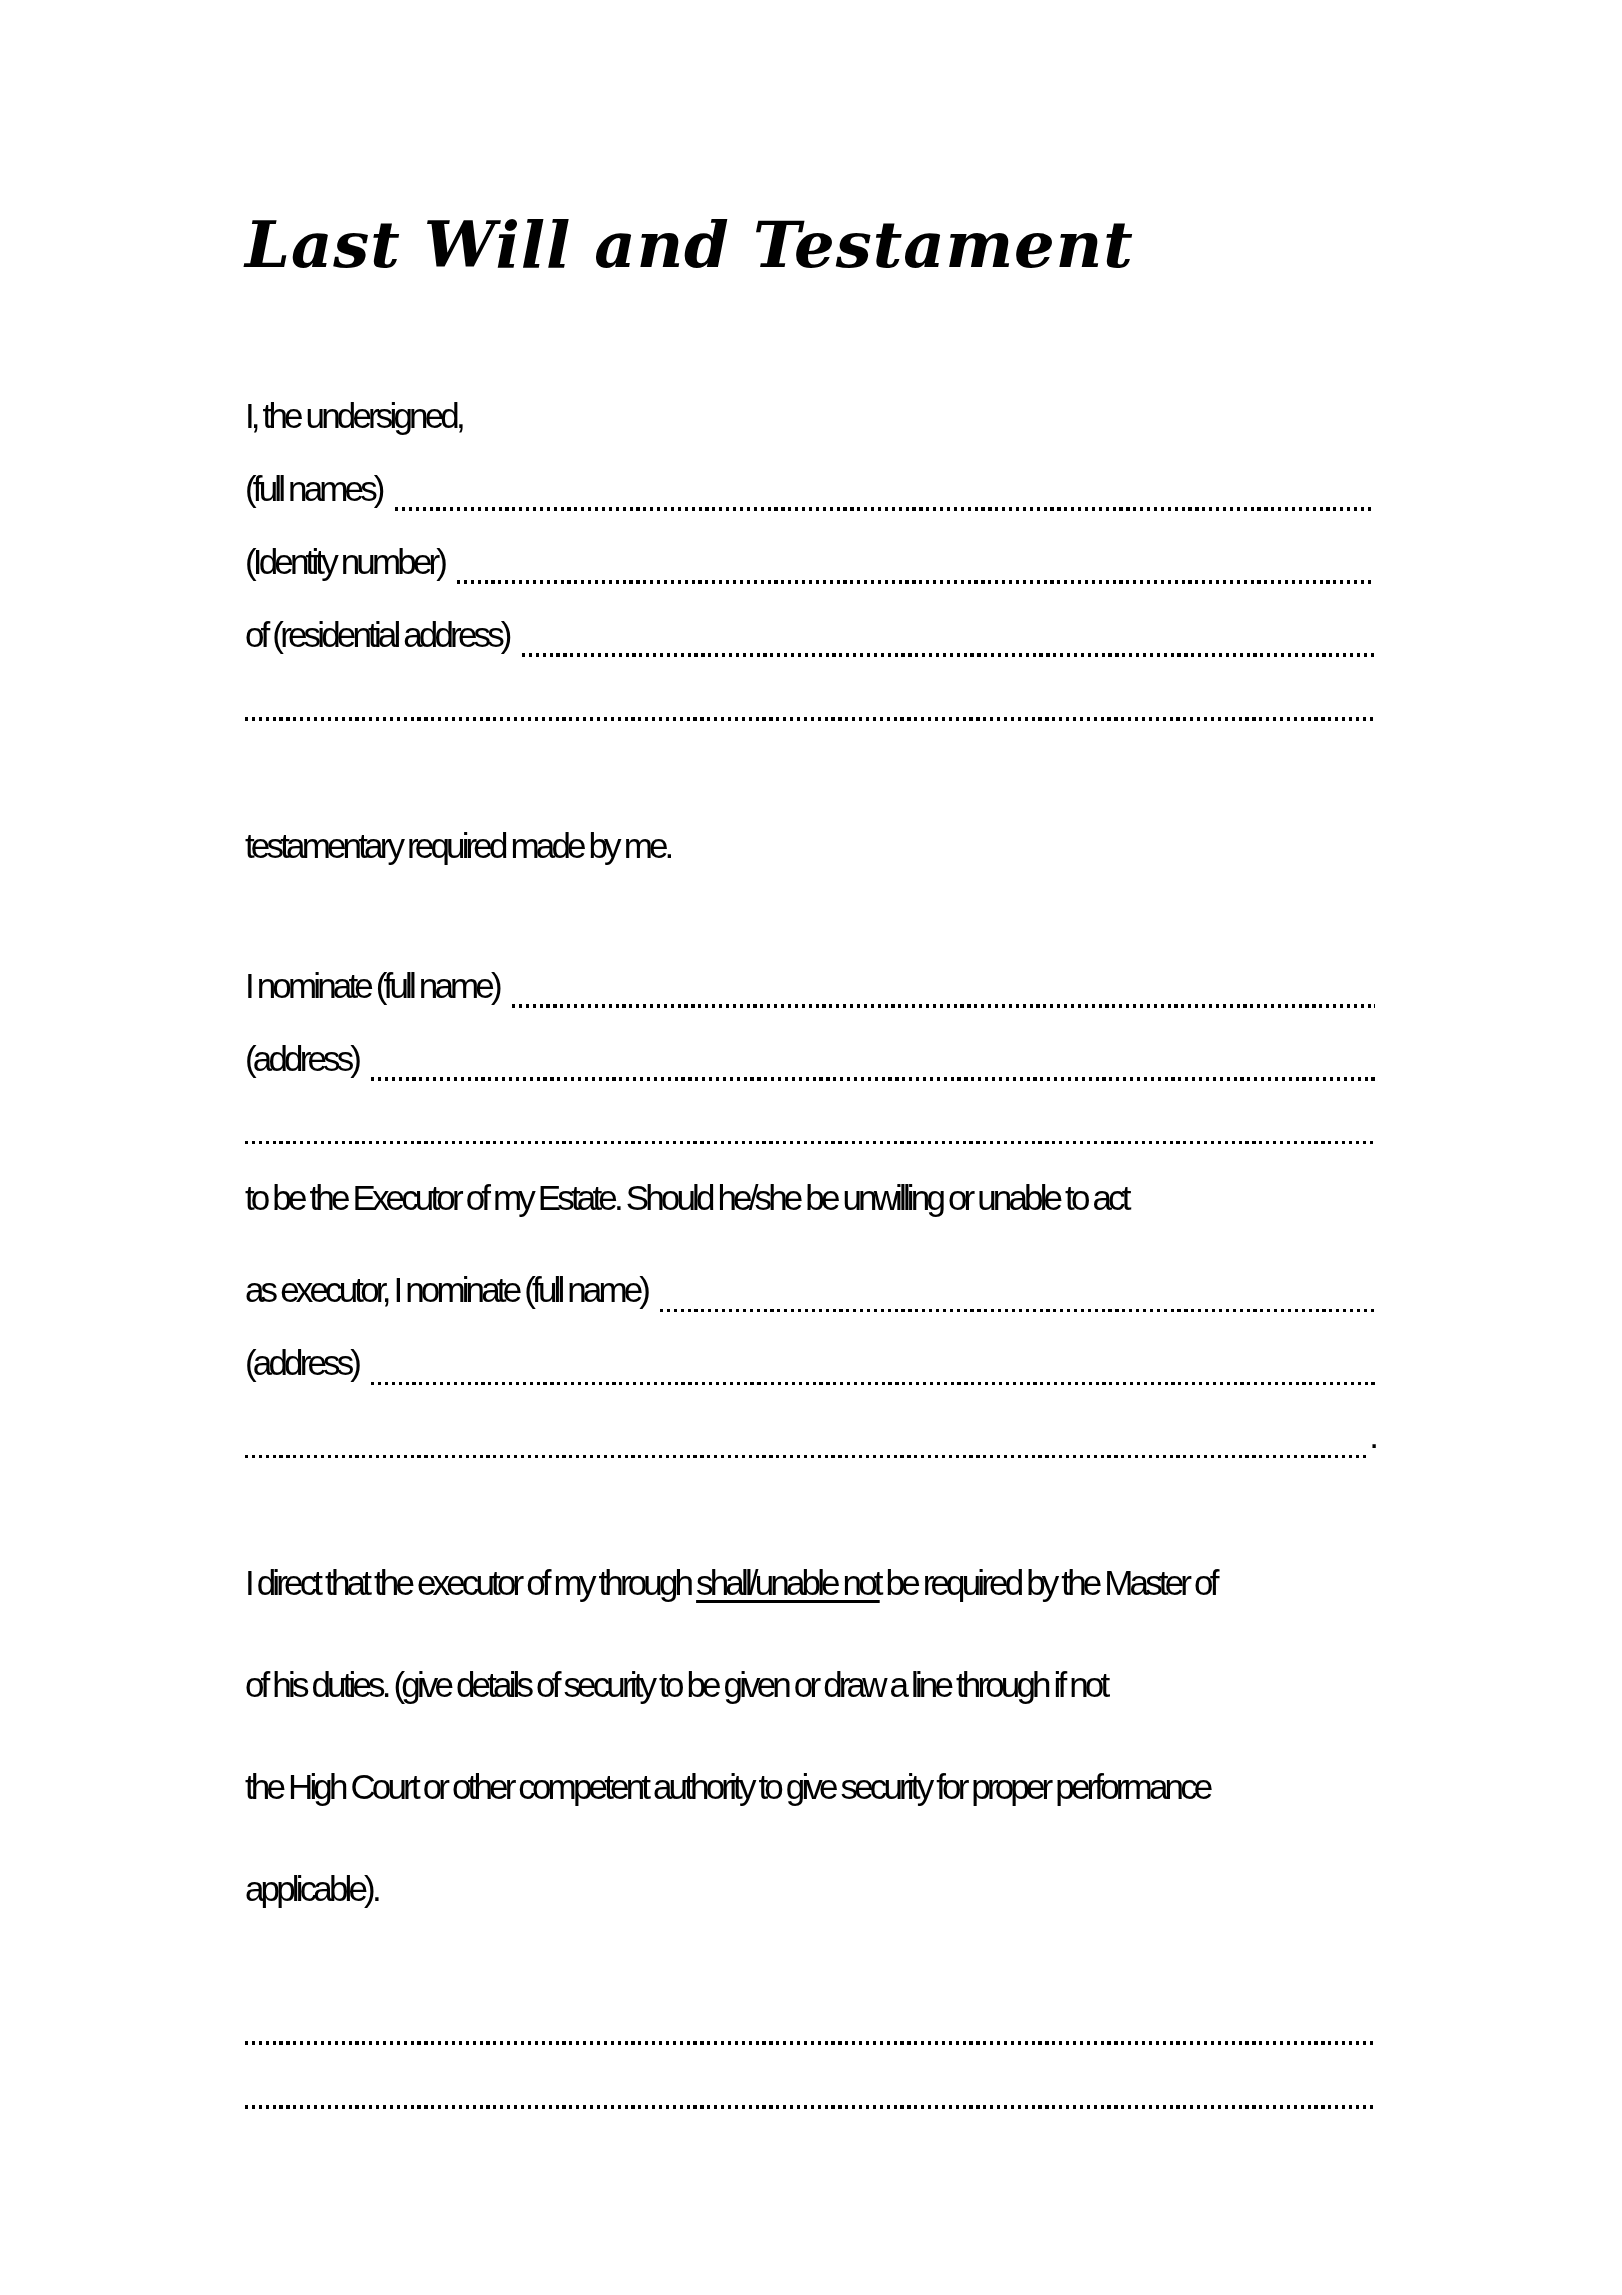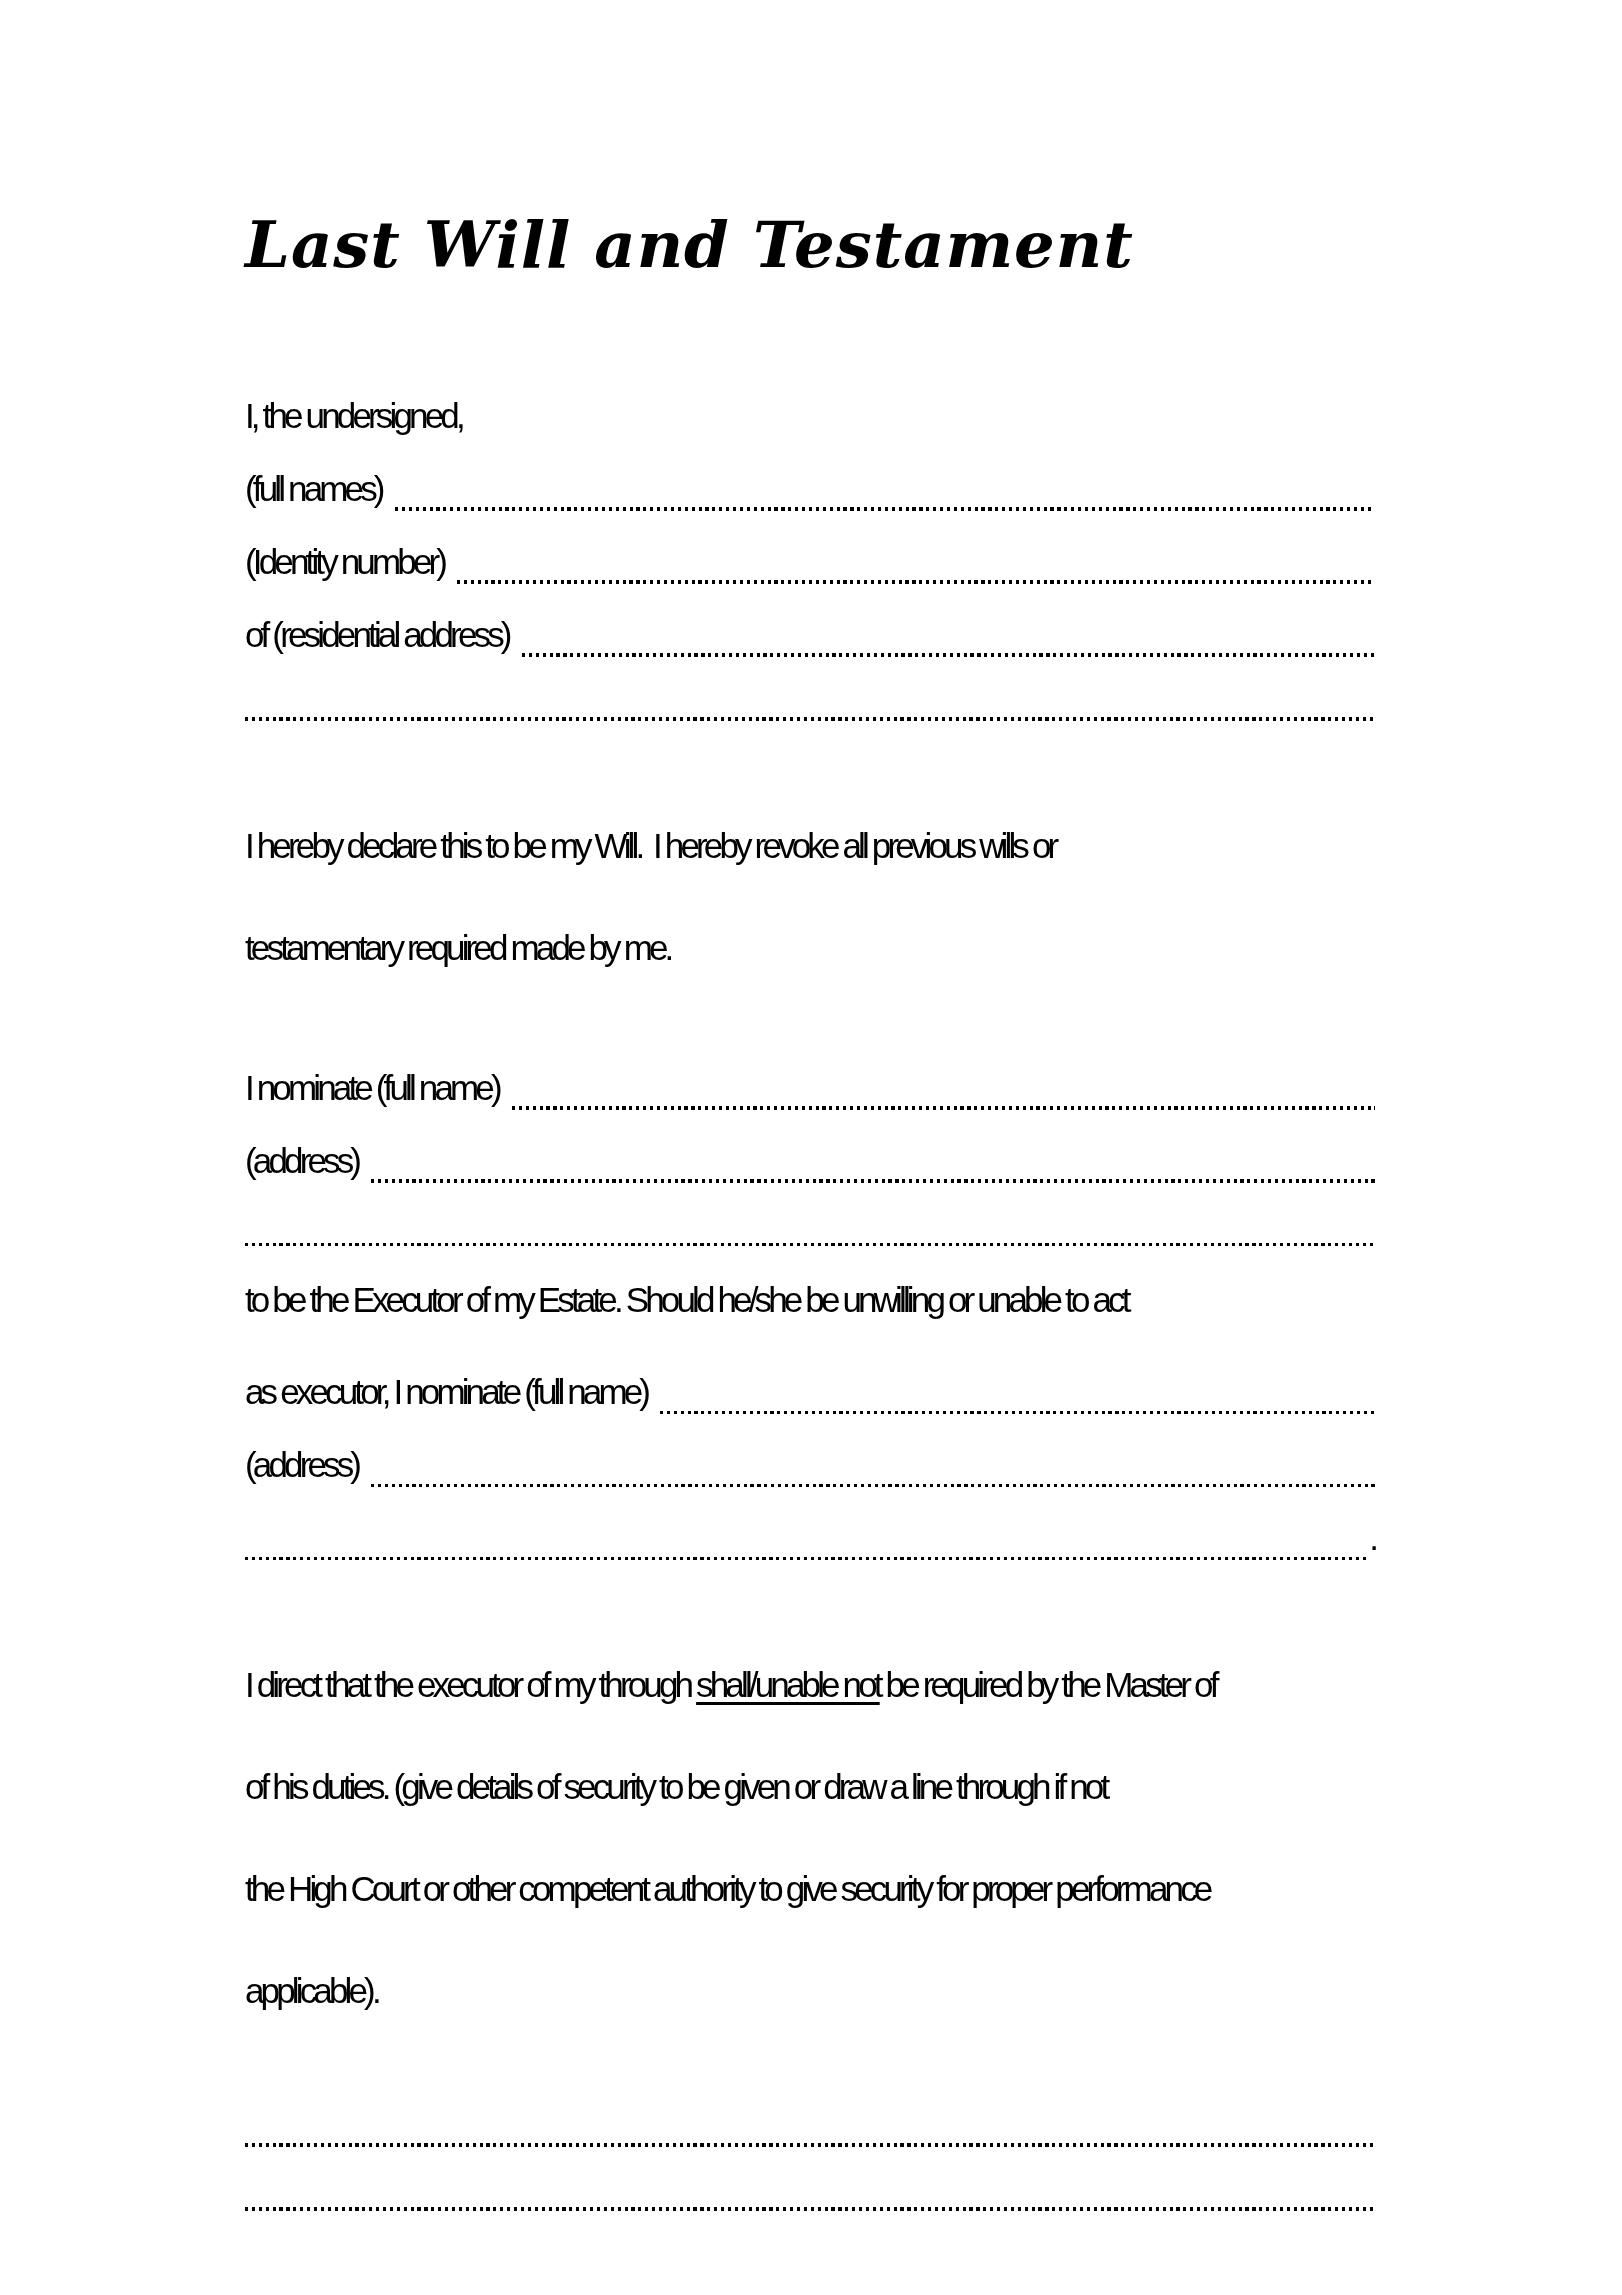--- a/index.html
+++ b/index.html
@@ -82,21 +82,20 @@
   <div class="row fline">
     <span class="lbl">of (residential address)</span>
     <span class="leader"></span>
   </div>
 
   <div class="row fline mb44">
     <span class="leader full"></span>
   </div>
 
   <div class="para">
-    <div>I hereby declare this to be my Will.  I hereby revoke all previous wills or</div>
     <div>testamentary required made by me.</div>
   </div>
 
   <div class="row fline">
     <span class="lbl">I nominate (full name)</span>
     <span class="leader"></span>
   </div>
 
   <div class="row fline">
     <span class="lbl">(address)</span>

